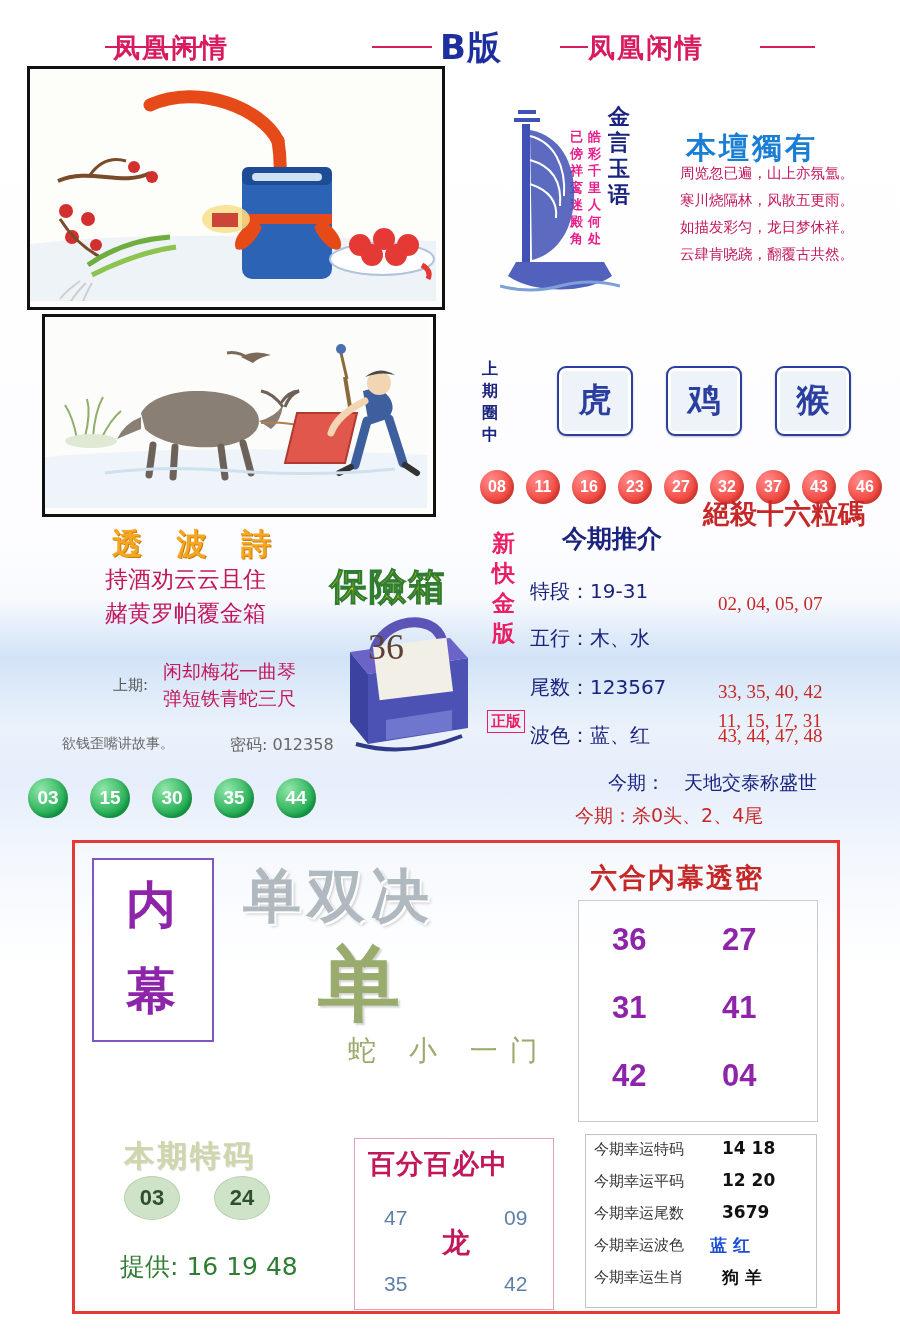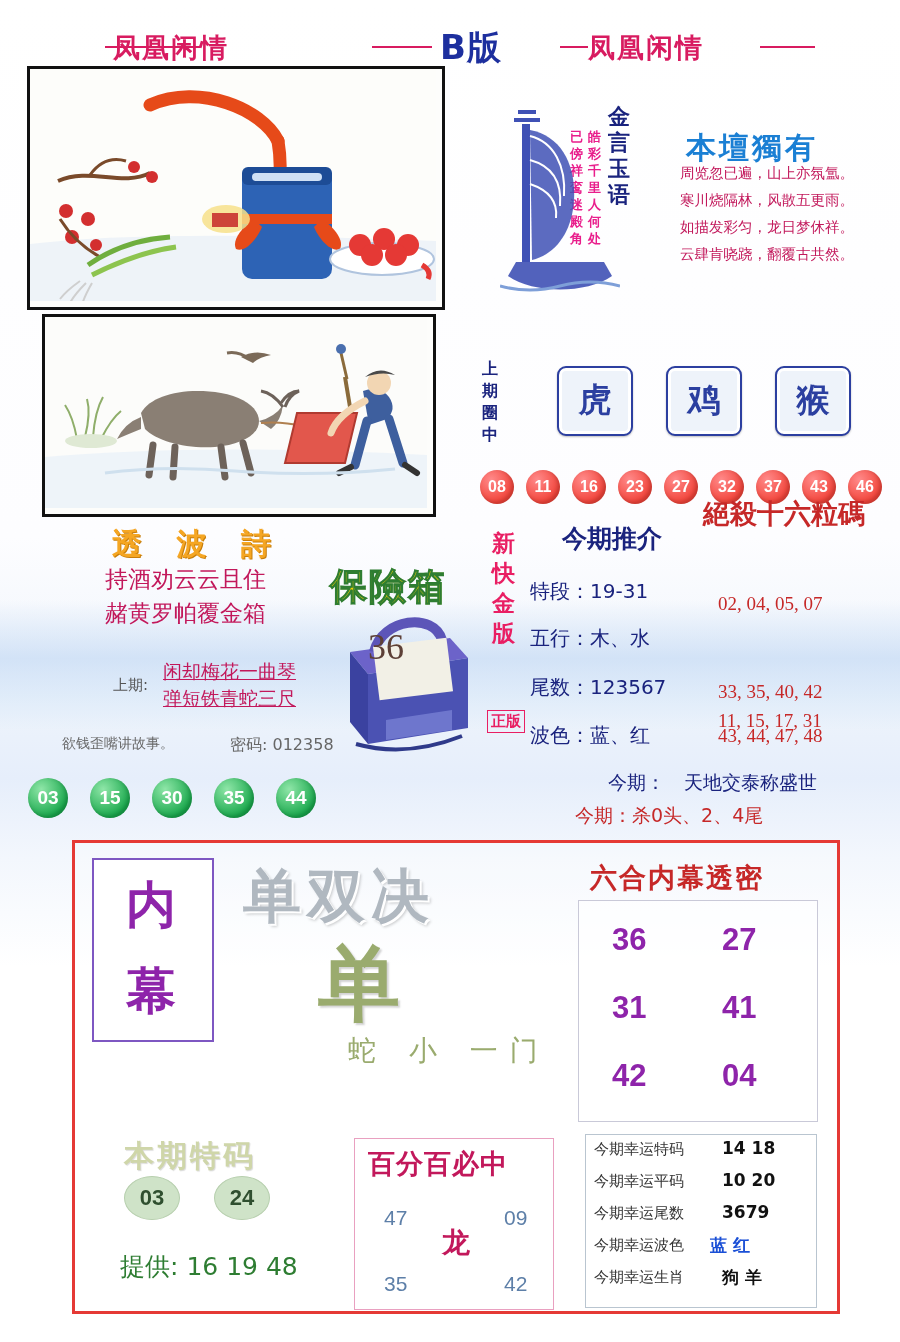--- a/index.html
+++ b/index.html
@@ -206,21 +206,20 @@
     font-size: 15px;
     color: #555;
   }
   .shangqi2-poem {
     position: absolute;
     left: 163px; top: 658px;
     font-size: 19px;
     color: #c2185b;
     line-height: 27px;
     white-space: nowrap;
-    text-decoration: underline;
   }
   .yuqian {
     position: absolute;
     left: 62px; top: 735px;
     font-size: 14px;
     color: #666;
     white-space: nowrap;
   }
   .mima {
     position: absolute;
@@ -637,20 +636,20 @@
   <div class="bfb-n" style="left:384px;top:1206px;">47</div>
   <div class="bfb-n" style="left:504px;top:1206px;">09</div>
   <div class="bfb-n" style="left:384px;top:1272px;">35</div>
   <div class="bfb-n" style="left:504px;top:1272px;">42</div>
   <div class="bfb-long">龙</div>
 
   <div class="lucky-box"></div>
   <div class="lucky-row" style="top:1140px;">今期幸运特码</div>
   <div class="lucky-val" style="left:722px;top:1138px;">14 18</div>
   <div class="lucky-row" style="top:1172px;">今期幸运平码</div>
-  <div class="lucky-val" style="left:722px;top:1170px;">10 20</div>
+  <div class="lucky-val" style="left:722px;top:1170px;">12 20</div>
   <div class="lucky-row" style="top:1204px;">今期幸运尾数</div>
   <div class="lucky-val" style="left:722px;top:1202px;">3679</div>
   <div class="lucky-row" style="top:1236px;">今期幸运波色</div>
   <div class="lucky-val blue" style="left:710px;top:1234px;">蓝 红</div>
   <div class="lucky-row" style="top:1268px;">今期幸运生肖</div>
   <div class="lucky-val" style="left:722px;top:1266px;">狗 羊</div>
 </div>
 
 </body></html>

